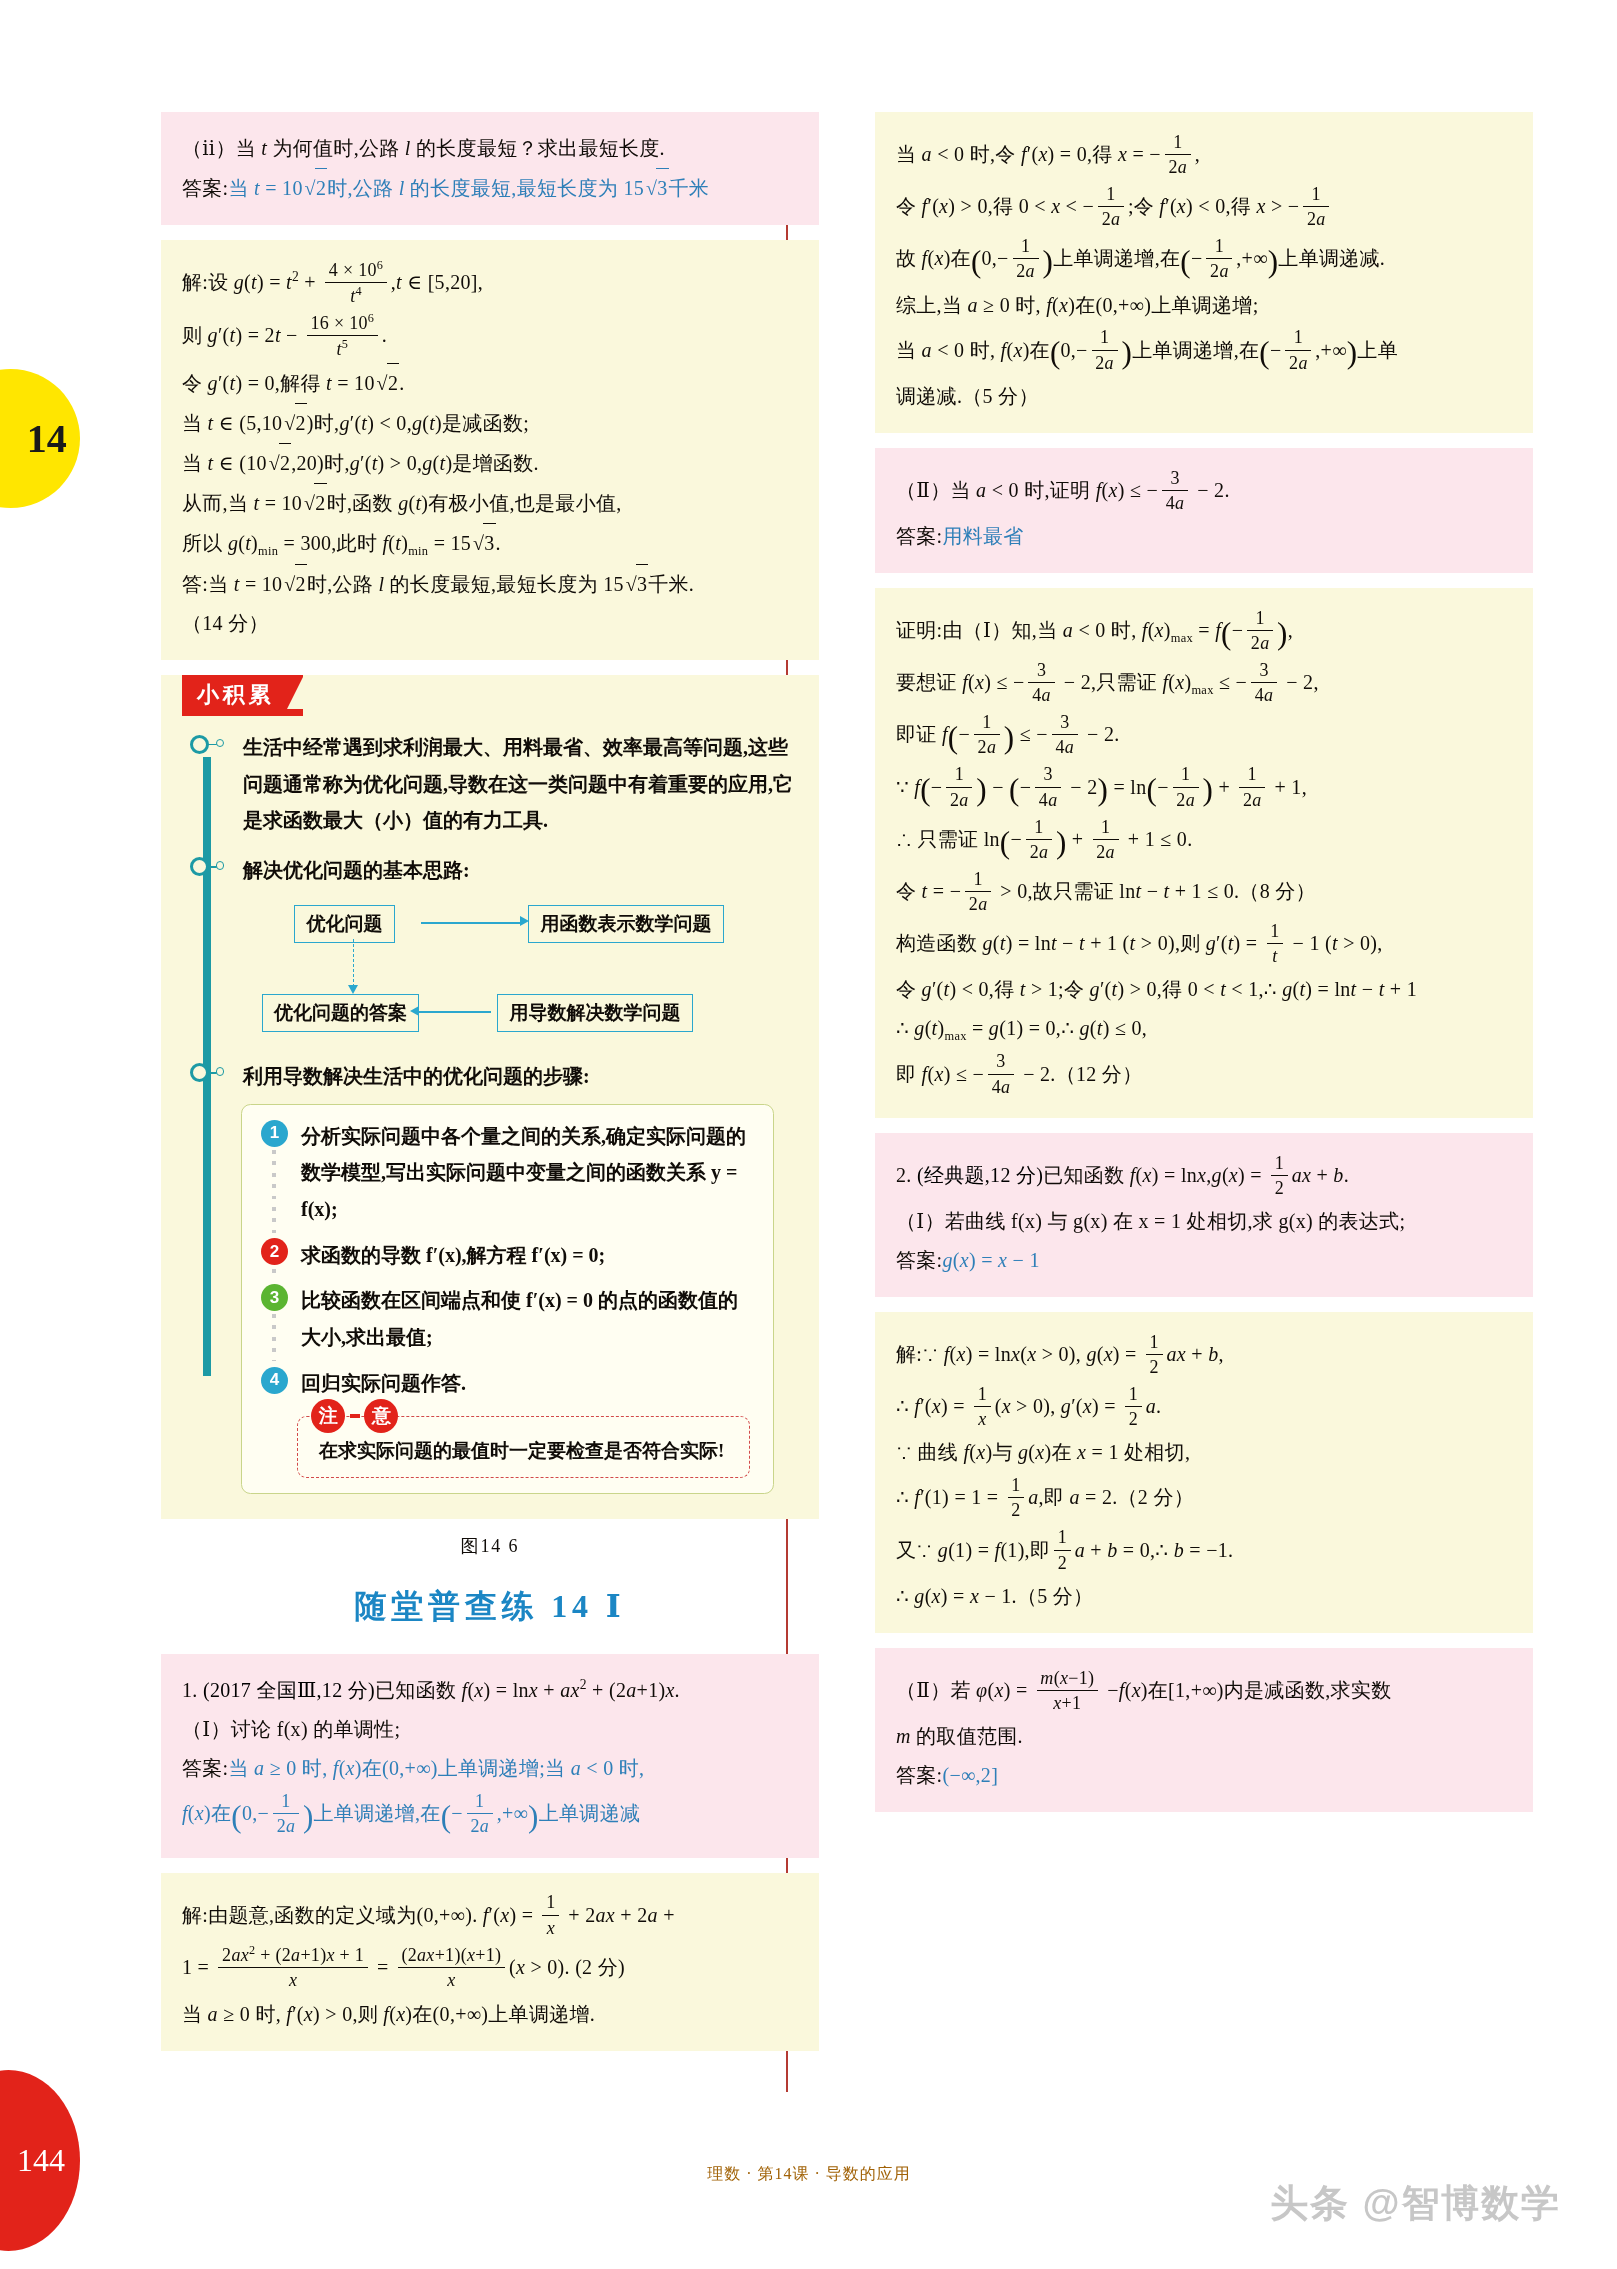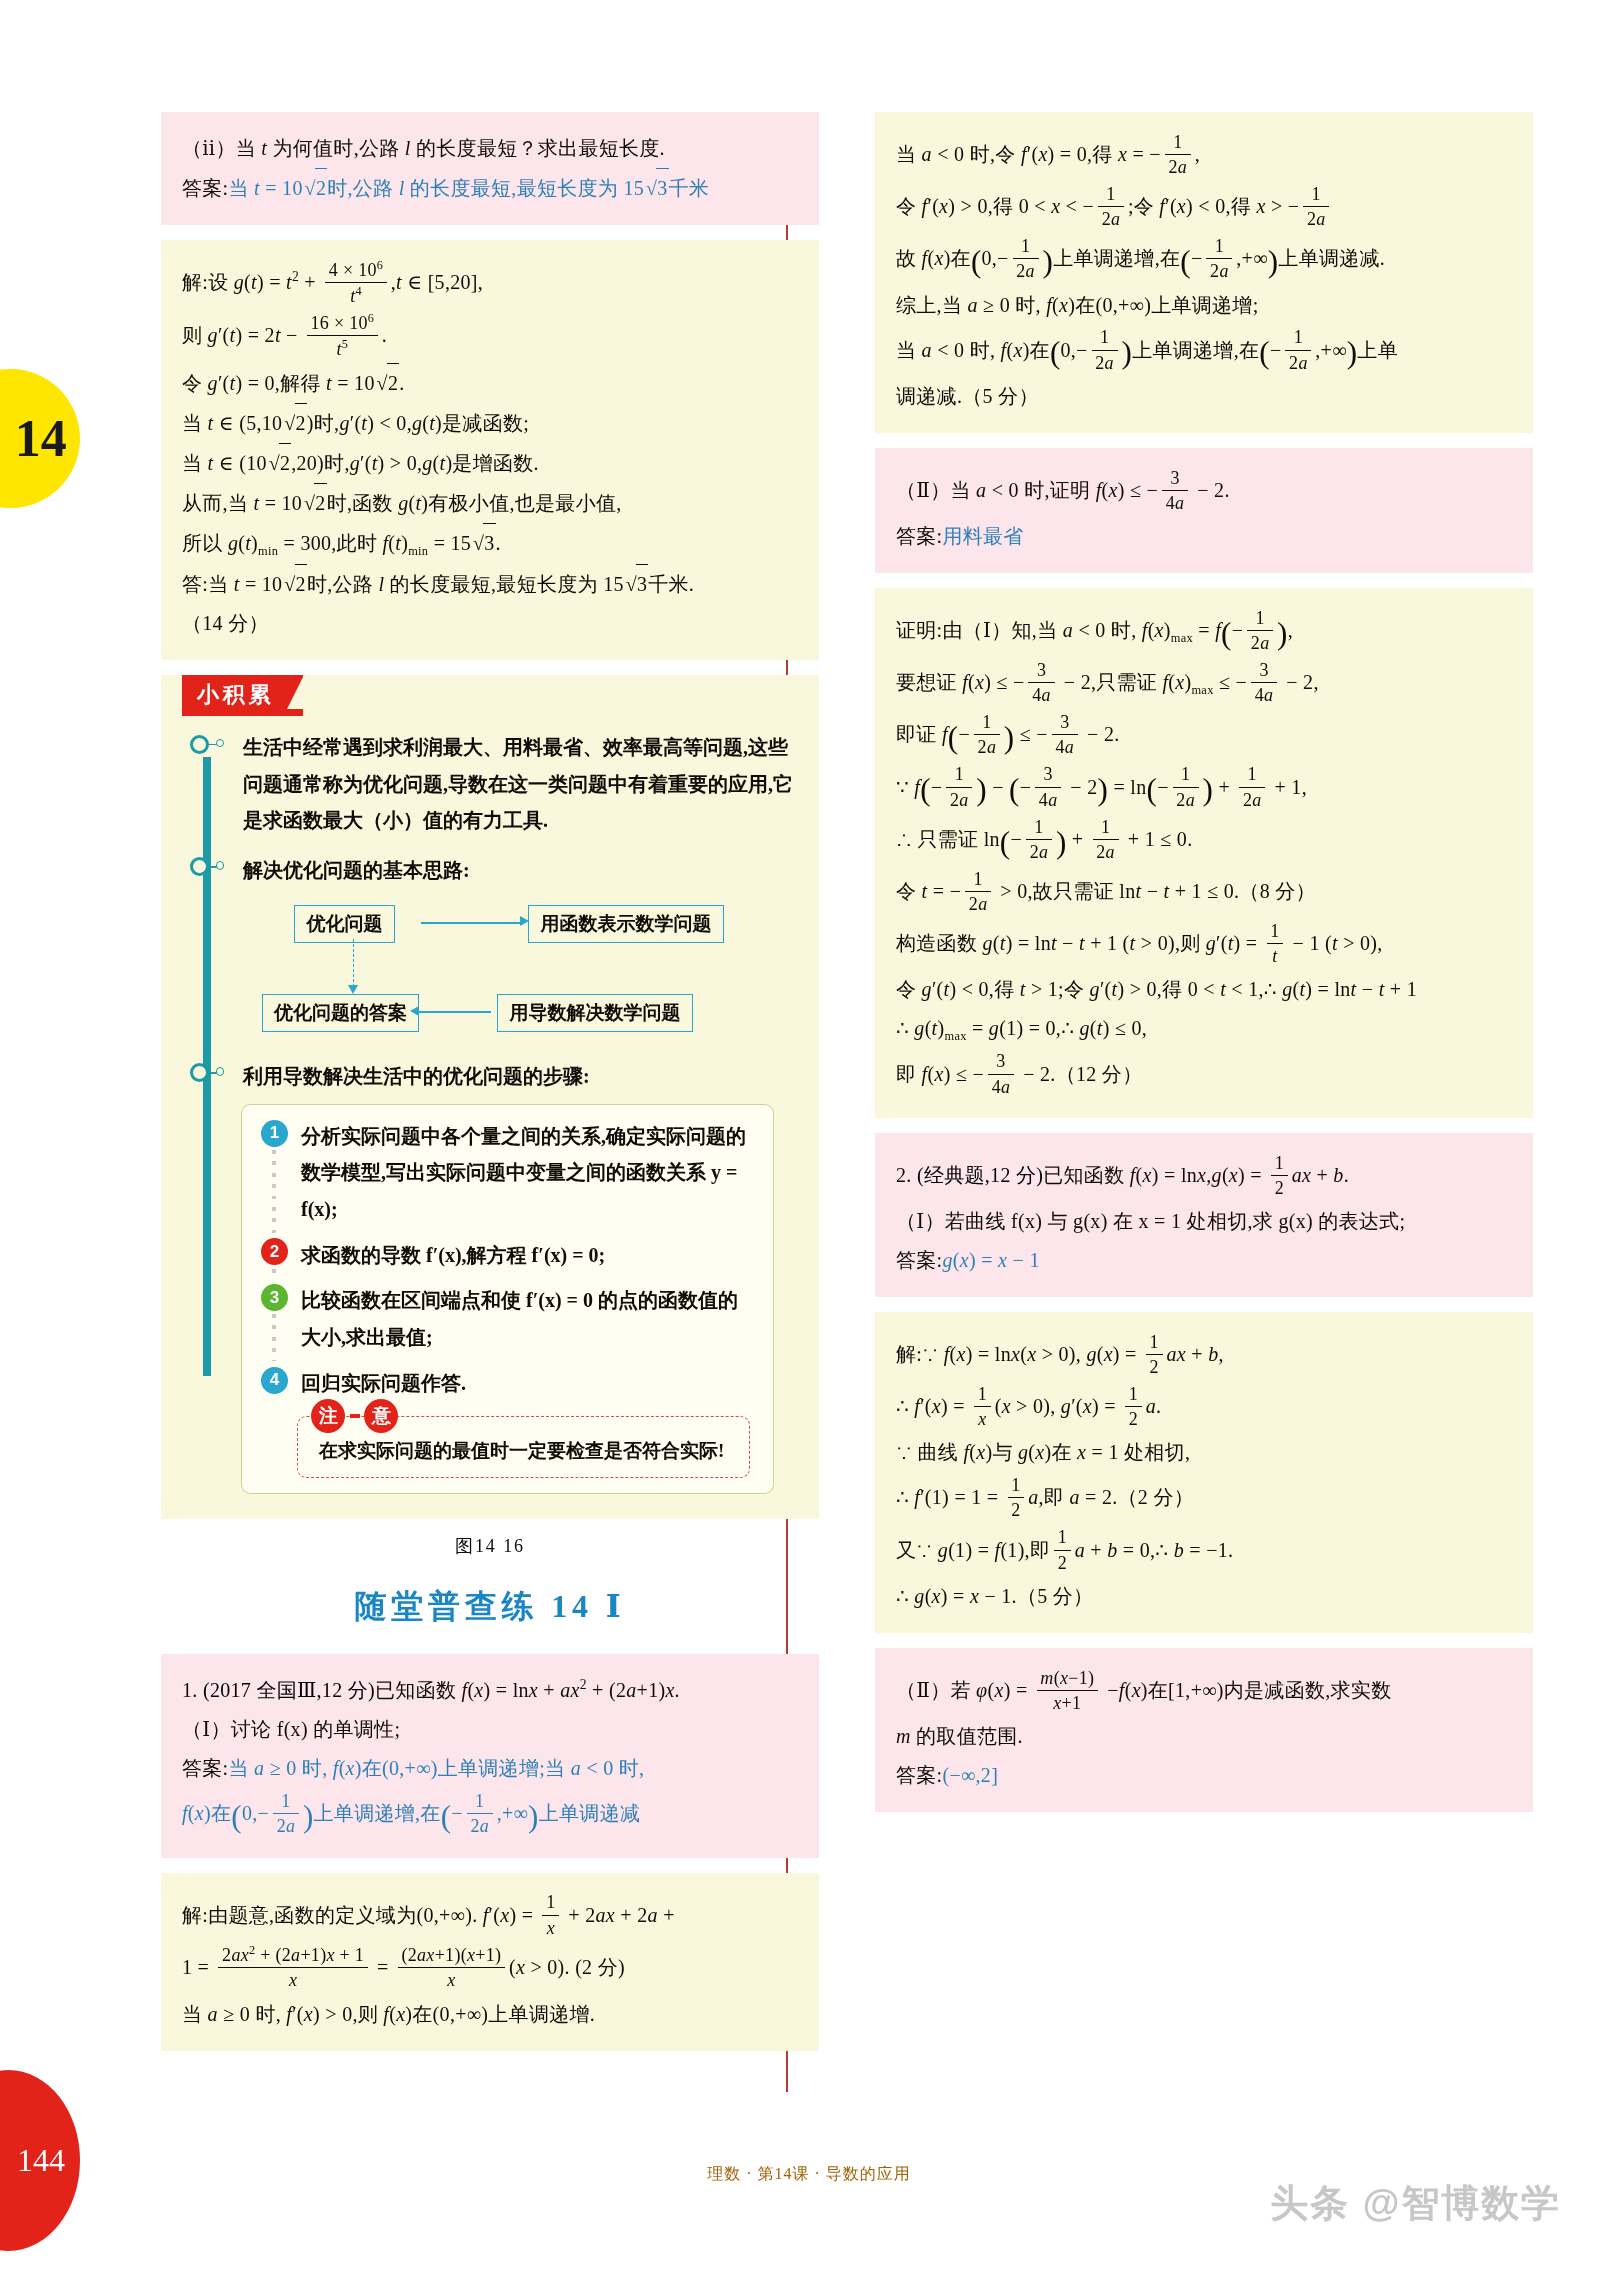--- a/index.html
+++ b/index.html
@@ -10,21 +10,21 @@
   }
   .page{position:absolute;inset:0;}
 
   
   .tab-yellow{
     position:absolute;left:-59px;top:369px;width:139px;height:139px;
     background:#FFE600;border-radius:50%;
     display:flex;align-items:center;justify-content:flex-end;
     padding-right:13.3px;box-sizing:border-box;
   }
-  .tab-yellow span{font-size:52px;font-weight:700;color:#1a1a1a;font-family:"Liberation Serif",serif;}
+  .tab-yellow span{font-size:40px;font-weight:700;color:#1a1a1a;font-family:"Liberation Serif",serif;}
   .tab-red{
     position:absolute;left:-63px;top:2070px;width:143px;height:181px;
     background:#E2231A;border-radius:50%;
     display:flex;align-items:center;justify-content:flex-end;
     padding-right:15px;box-sizing:border-box;
   }
   .tab-red span{font-size:32px;color:#ffffff;font-family:"Liberation Serif",serif;}
 
   
   .col{position:absolute;top:112px;width:658px;margin-left:32px;}
@@ -246,21 +246,21 @@
           <div class="note-badges">
             <i>注</i>
             <span class="lk"></span>
             <i>意</i>
           </div>
           <div class="note-txt">在求实际问题的最值时一定要检查是否符合实际!</div>
         </div>
       </div>
     </div>
 
-    <div class="figcap">图14  16</div>
+    <div class="figcap">图14  6</div>
 
     <div class="sect-title">随堂普查练 14  Ⅰ</div>
 
     <div class="blk blk-pink">
       <div class="ln">
         <span>1.</span>
         <span class="src">(2017 全国Ⅲ,12 分)</span>已知函数 <span class="ital">f</span>(<span class="ital">x</span>) = ln<span class="ital">x</span> + <span class="ital">ax</span><sup>2</sup> + (2<span class="ital">a</span>+1)<span class="ital">x</span>.
       </div>
       <div class="ln">（Ⅰ）讨论 f(x) 的单调性;</div>
       <div class="ln">

